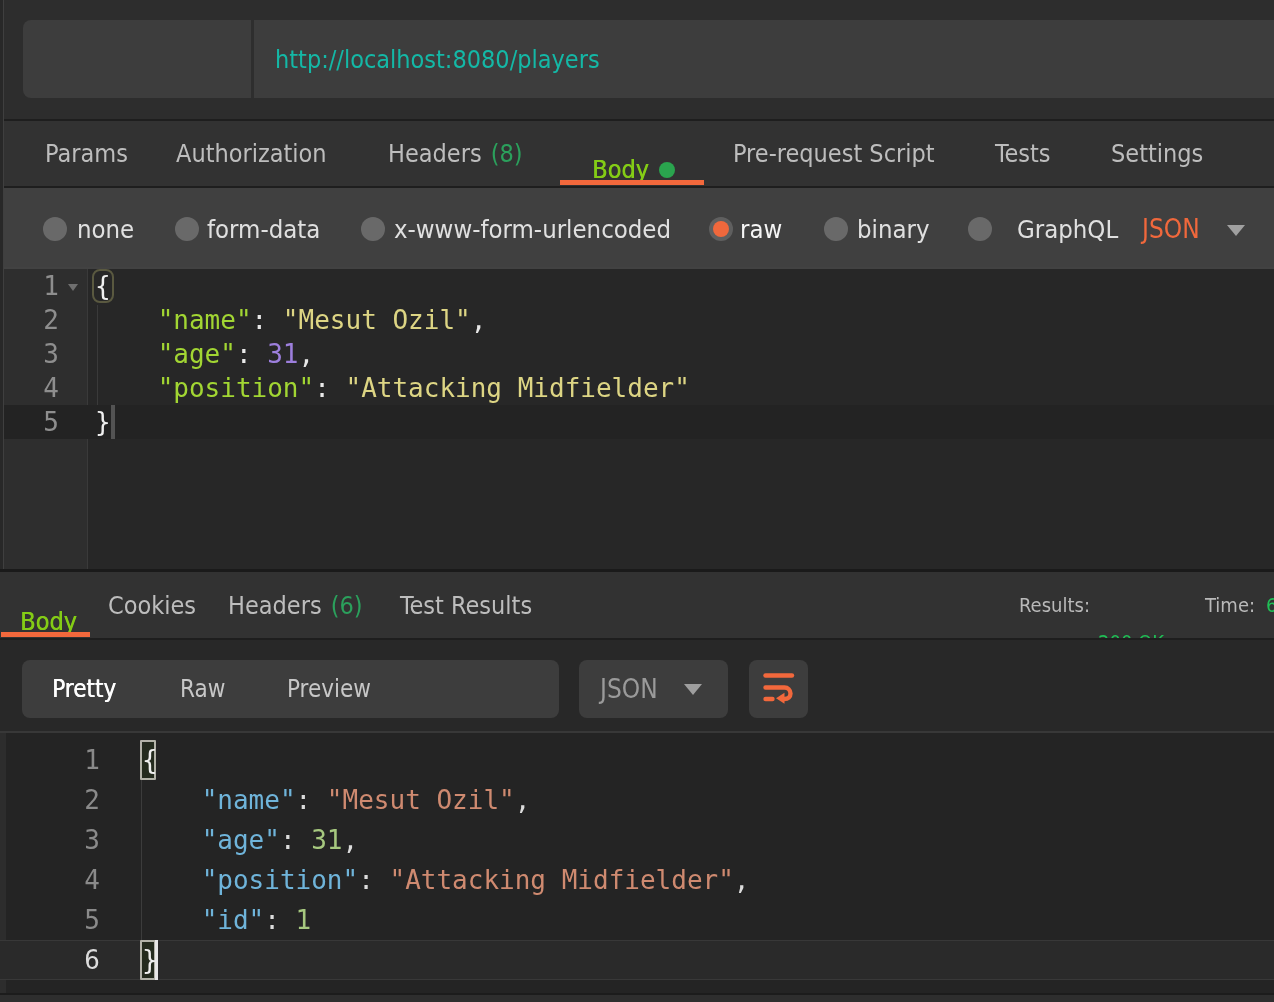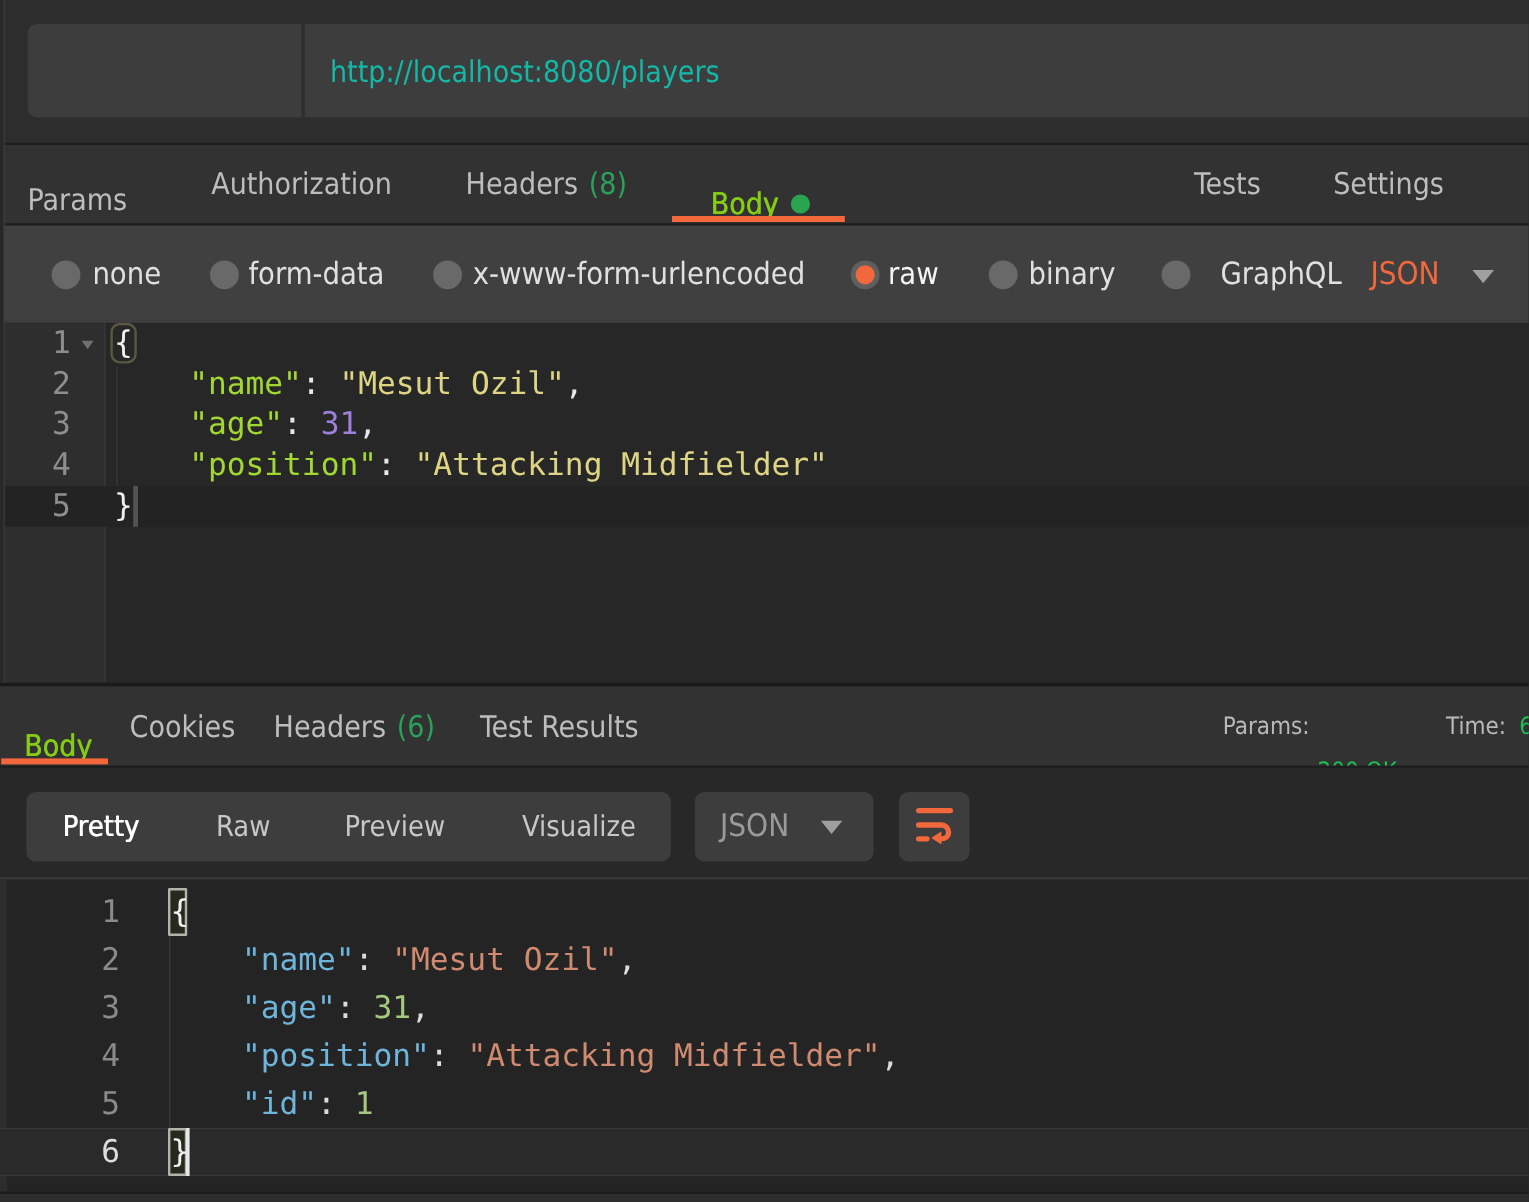--- a/index.html
+++ b/index.html
@@ -117,33 +117,36 @@
 
   <div class="abs header">
     <div class="url-box">
       <div class="seg-divider"></div>
       <div class="url-text">http://localhost:8080/players</div>
     </div>
   </div>
   <div class="abs hdiv" style="top:119px;height:2px;"></div>
 
   <div class="abs req-tabs">
-    <div class="tab" style="left:23px;margin-top:13px;">
+    <div class="tab" style="left:45px;">
         <span>Params</span>
       </div>
     <div class="tab" style="left:176px;">
         <span>Authorization</span>
       </div>
     <div class="tab" style="left:388px;">
         <span>Headers</span>
         <span class="count">(8)</span>
       </div>
     <div class="tab active" style="left:592px;">
         <span>Body</span>
         <span class="dot"></span>
+      </div>
+    <div class="tab" style="left:733px;">
+        <span>Pre-request Script</span>
       </div>
     <div class="tab" style="left:995px;">
         <span>Tests</span>
       </div>
     <div class="tab" style="left:1111px;">
         <span>Settings</span>
       </div>
     <div class="underline" style="left:560px;top:59px;width:144px;"></div>
   </div>
   <div class="abs hdiv" style="top:186px;height:2px;"></div>
@@ -220,21 +223,21 @@
       </div>
     <div class="tab" style="left:228px;">
         <span>Headers</span>
         <span class="count">(6)</span>
       </div>
     <div class="tab" style="left:400px;">
         <span>Test Results</span>
       </div>
     <div class="underline" style="left:1px;top:60px;width:89px;"></div>
     <div class="tab small" style="left:1019px;">
-        <span class="status-lab">Params:</span>
+        <span class="status-lab">Results:</span>
       </div>
     <div class="tab small" style="left:1098px;margin-top:37px;">
         <span class="status-val">200 OK</span>
       </div>
     <div class="tab small" style="left:1205px;">
         <span class="status-lab">Time:</span>
       </div>
     <div class="tab small" style="left:1266px;">
         <span class="status-val">6</span>
       </div>
@@ -244,23 +247,20 @@
   <div class="abs toolbar">
     <div class="btn-group">
       <div class="bt active" style="left:30px;">
           <span>Pretty</span>
         </div>
       <div class="bt" style="left:158px;">
           <span>Raw</span>
         </div>
       <div class="bt" style="left:265px;">
           <span>Preview</span>
-        </div>
-      <div class="bt" style="left:413px;">
-          <span>Visualize</span>
         </div>
     </div>
     <div class="json-select">
       <span class="jtext">JSON</span>
       <span class="jcaret"></span>
     </div>
     <div class="icon-btn">
       <svg width="32" height="32" viewBox="0 0 32 32">
         <g fill="none" stroke="#f2683c" stroke-width="4.4" stroke-linecap="round">
           <path d="M2.5 2.5 H29"></path>

